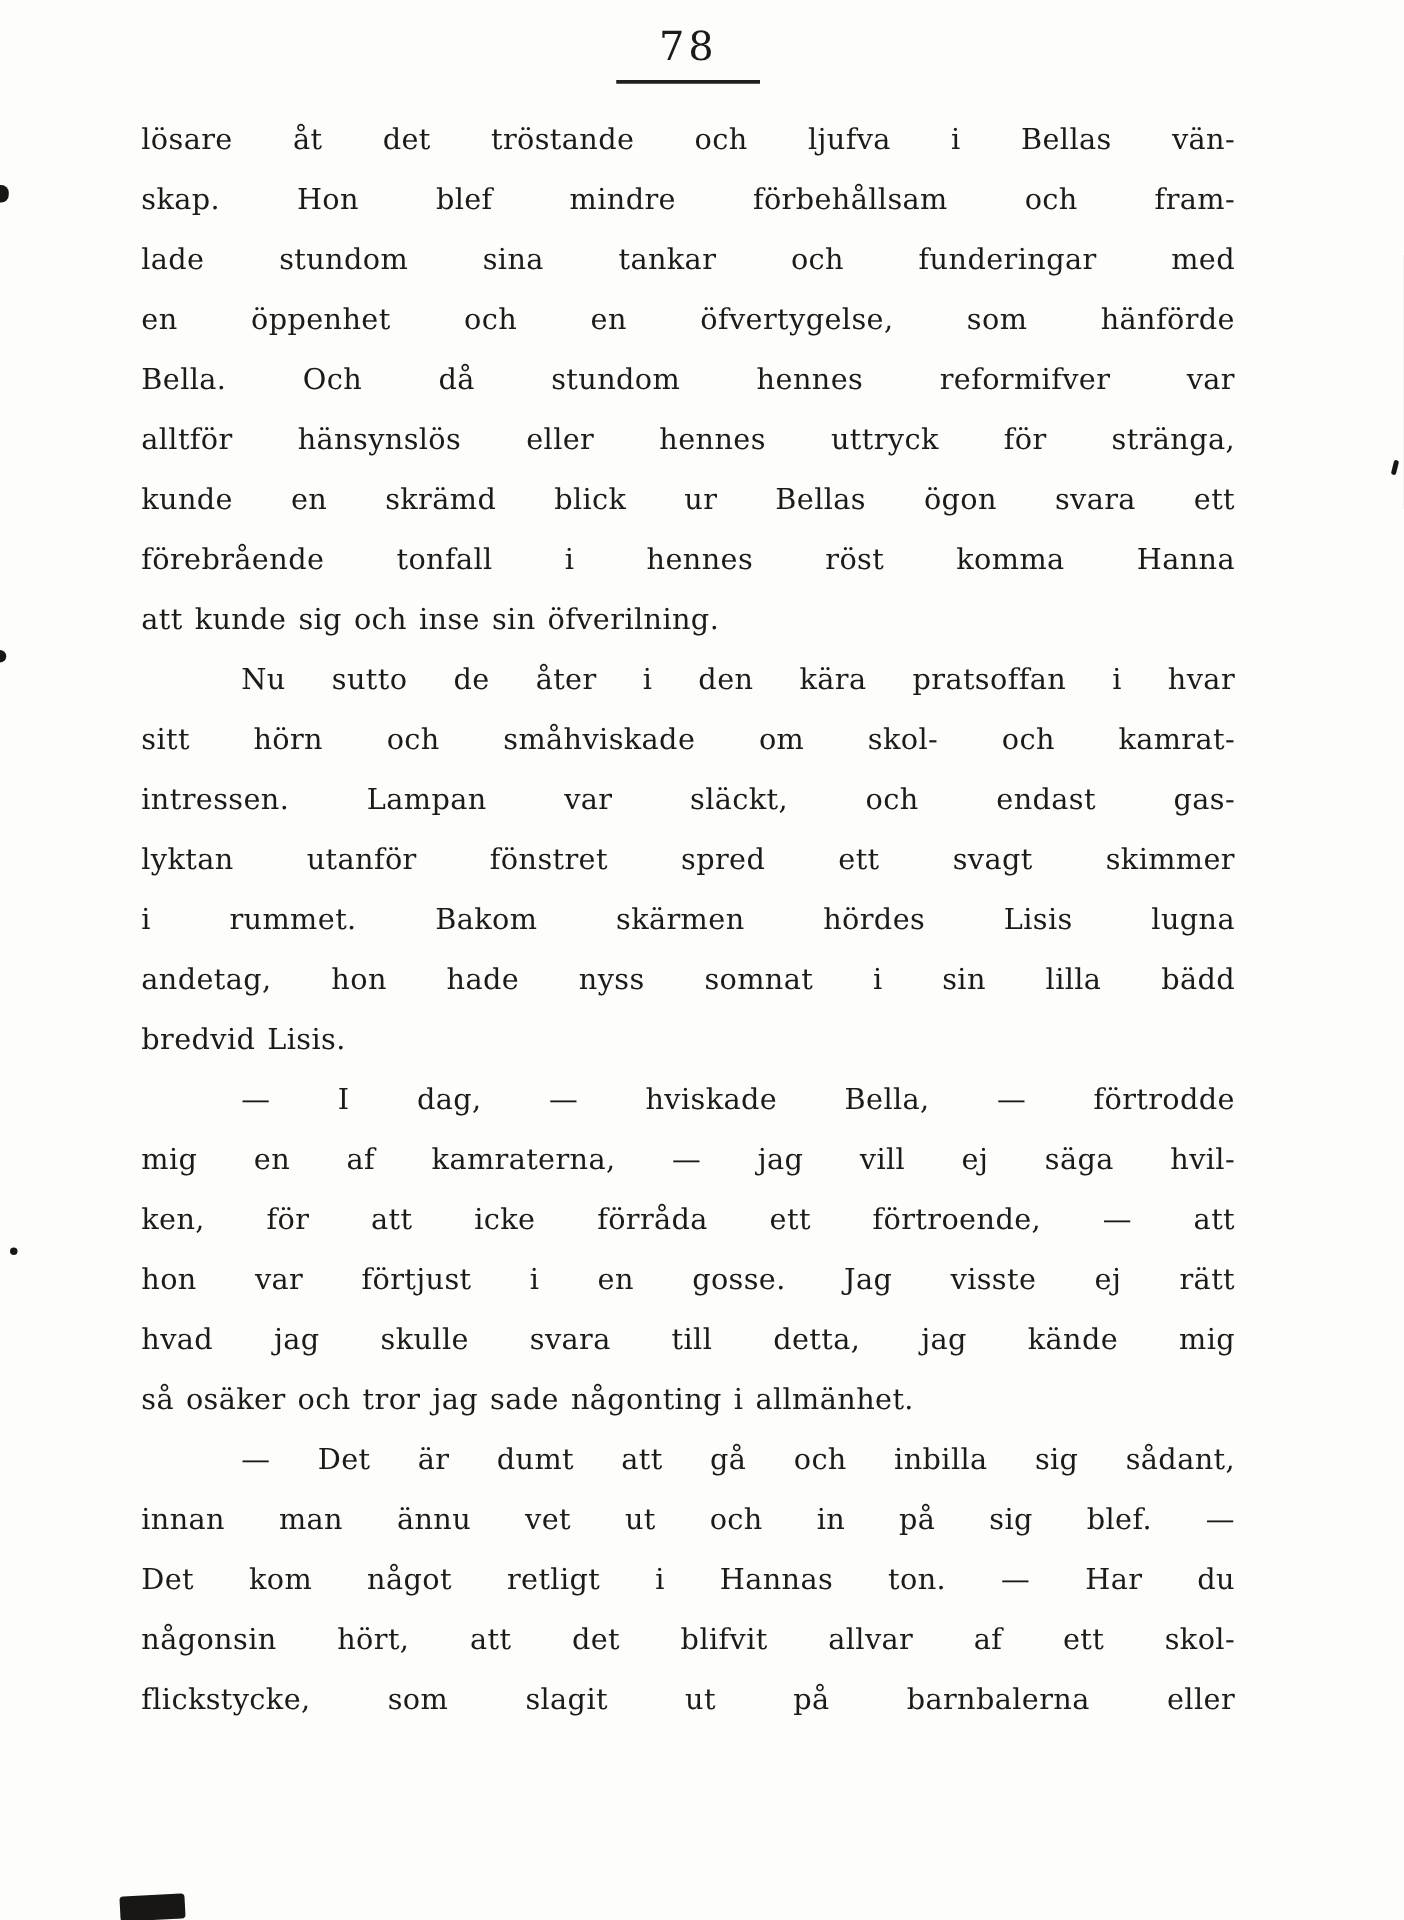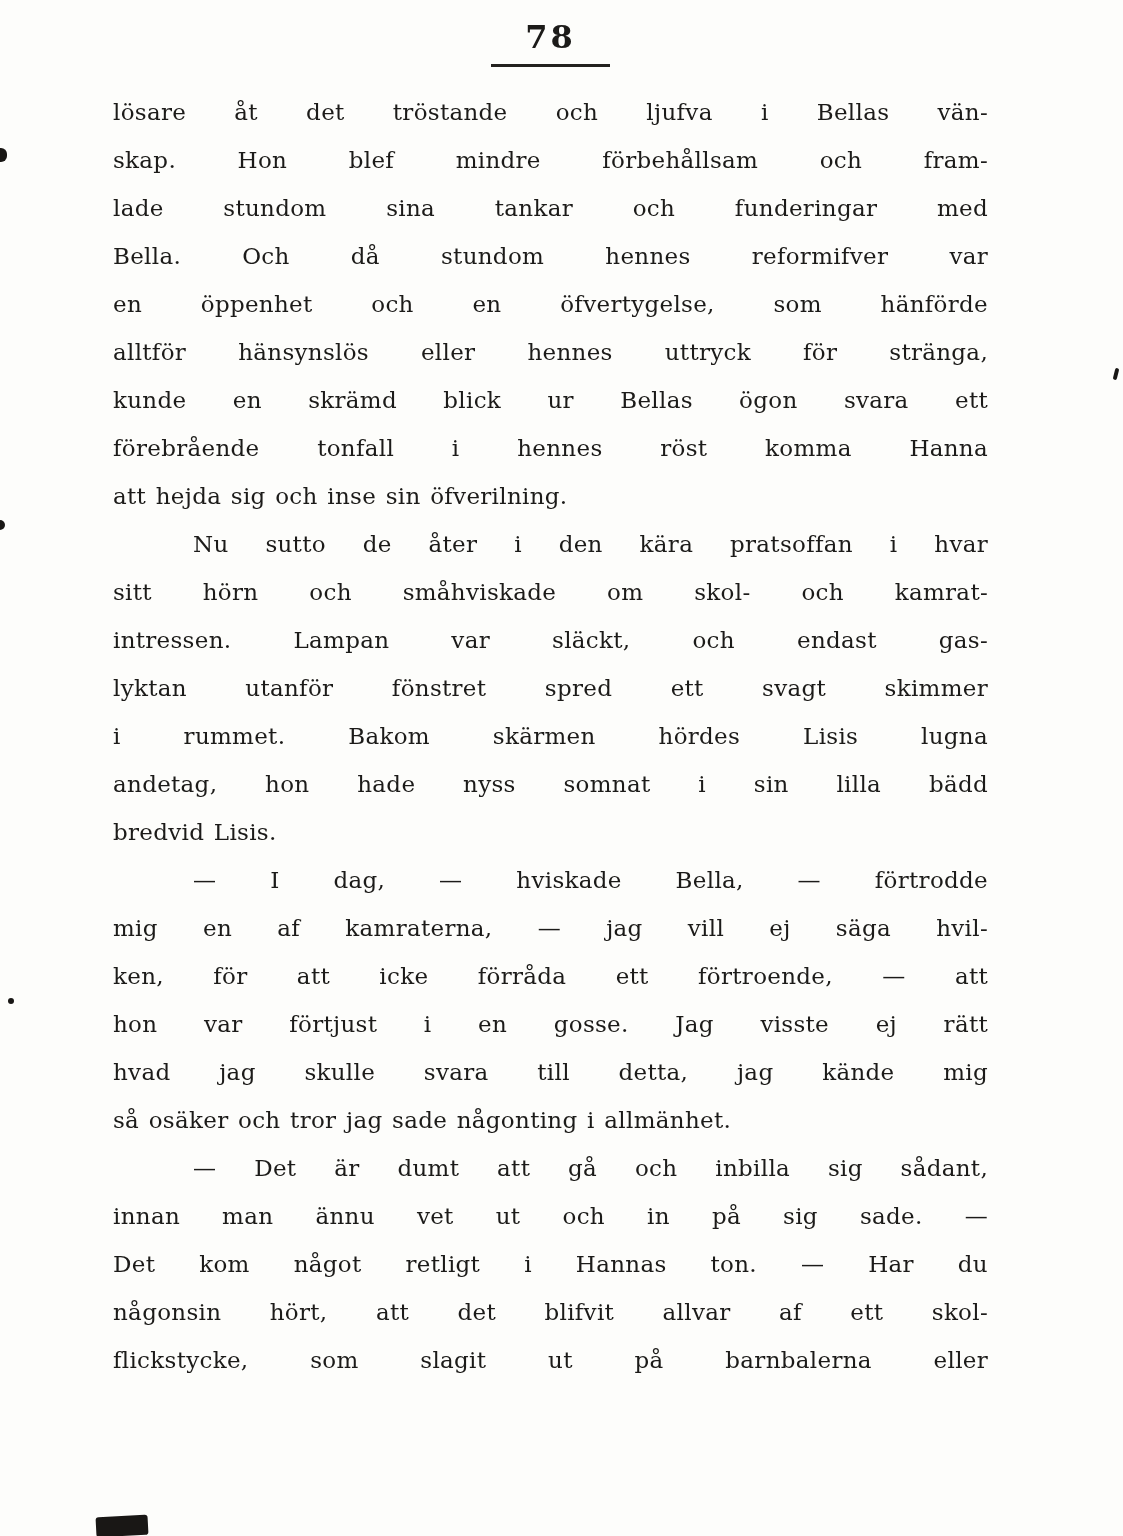--- a/index.html
+++ b/index.html
@@ -16,21 +16,20 @@
     overflow: hidden;
     font-family: "DejaVu Serif", "Liberation Serif", serif;
     color: #1c1b19;
   }
   .page-number-wrap {
     position: absolute;
     top: 18px;
     left: 113px;
     width: 875px;
     text-align: center;
-    font-weight: bold;
   }
   .page-number {
     display: inline-block;
     font-size: 32px;
     letter-spacing: 3px;
     padding: 0 34px 8px 34px;
     border-bottom: 3px solid #23211e;
   }
   .text-body {
     position: absolute;
@@ -76,47 +75,47 @@
 
   <div class="page-number-wrap">
     <span class="page-number">78</span>
   </div>
 
   <div class="text-body">
       <div class="paragraph">
         <div class="line">lösare åt det tröstande och ljufva i Bellas vän-</div>
         <div class="line">skap.  Hon blef mindre förbehållsam och fram-</div>
         <div class="line">lade stundom sina tankar och funderingar med</div>
+        <div class="line">en öppenhet och en öfvertygelse, som hänförde</div>
         <div class="line">Bella.  Och då stundom hennes reformifver var</div>
-        <div class="line">en öppenhet och en öfvertygelse, som hänförde</div>
         <div class="line">alltför hänsynslös eller hennes uttryck för stränga,</div>
         <div class="line">kunde en skrämd blick ur Bellas ögon svara ett</div>
         <div class="line">förebrående tonfall i hennes röst komma Hanna</div>
-        <div class="line last">att hejda sig och inse sin öfverilning.</div>
+        <div class="line last">att kunde sig och inse sin öfverilning.</div>
       </div>
       <div class="paragraph">
         <div class="line indent">Nu sutto de åter i den kära pratsoffan i hvar</div>
         <div class="line">sitt hörn och småhviskade om skol- och kamrat-</div>
         <div class="line">intressen.  Lampan var släckt, och endast gas-</div>
         <div class="line">lyktan utanför fönstret spred ett svagt skimmer</div>
         <div class="line">i rummet.  Bakom skärmen hördes Lisis lugna</div>
         <div class="line">andetag, hon hade nyss somnat i sin lilla bädd</div>
         <div class="line last">bredvid Lisis.</div>
       </div>
       <div class="paragraph">
         <div class="line indent">— I dag, — hviskade Bella, — förtrodde</div>
         <div class="line">mig en af kamraterna, — jag vill ej säga hvil-</div>
         <div class="line">ken, för att icke förråda ett förtroende, — att</div>
         <div class="line">hon var förtjust i en gosse.  Jag visste ej rätt</div>
         <div class="line">hvad jag skulle svara till detta, jag kände mig</div>
         <div class="line last">så osäker och tror jag sade någonting i allmänhet.</div>
       </div>
       <div class="paragraph">
         <div class="line indent">— Det är dumt att gå och inbilla sig sådant,</div>
-        <div class="line">innan man ännu vet ut och in på sig sade. —</div>
+        <div class="line">innan man ännu vet ut och in på sig blef. —</div>
         <div class="line">Det kom något retligt i Hannas ton. — Har du</div>
         <div class="line">någonsin hört, att det blifvit allvar af ett skol-</div>
         <div class="line">flickstycke, som slagit ut på barnbalerna eller</div>
       </div>
     </div>
 
   <div class="artifact a1"></div>
   <div class="artifact a2"></div>
   <div class="artifact a3"></div>
   <div class="artifact a4"></div>

